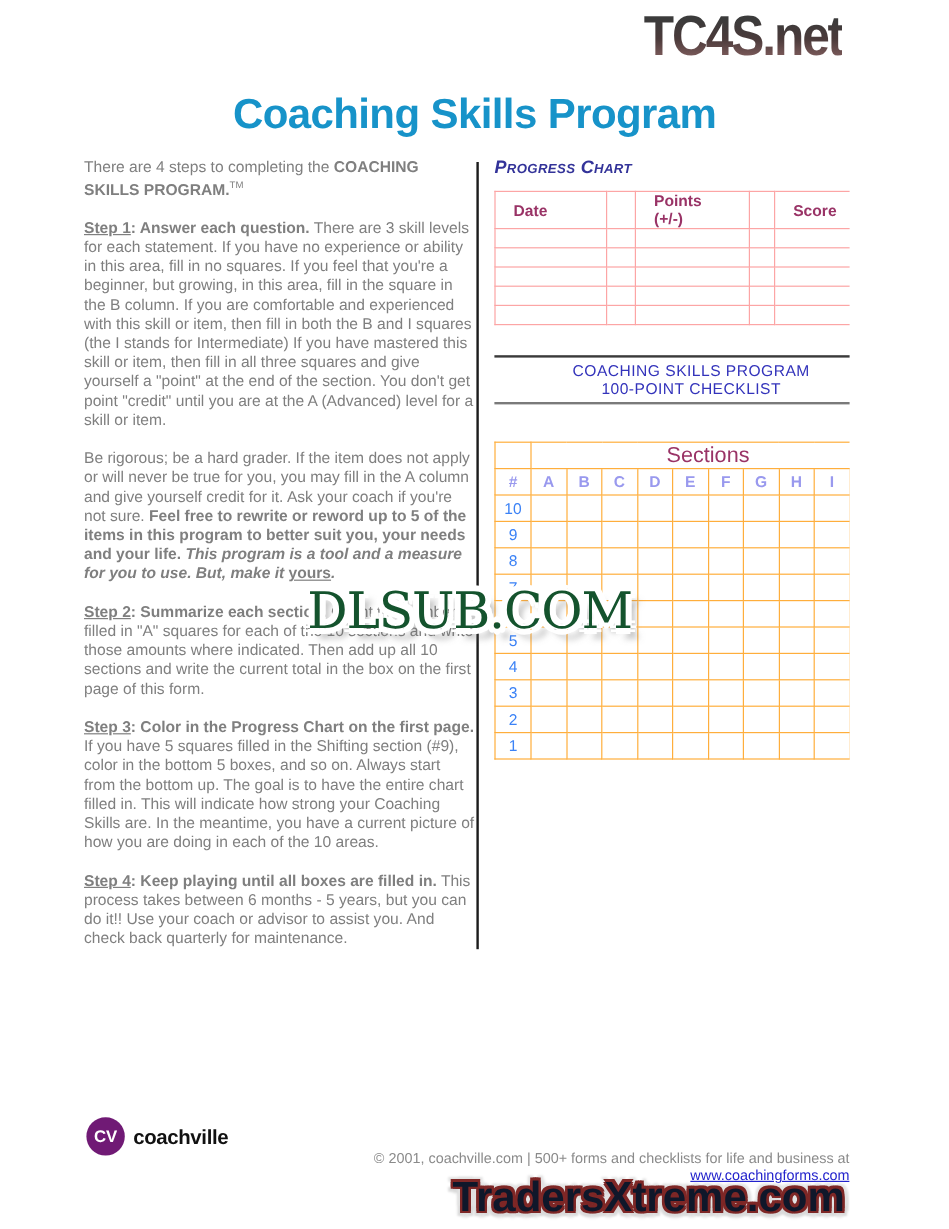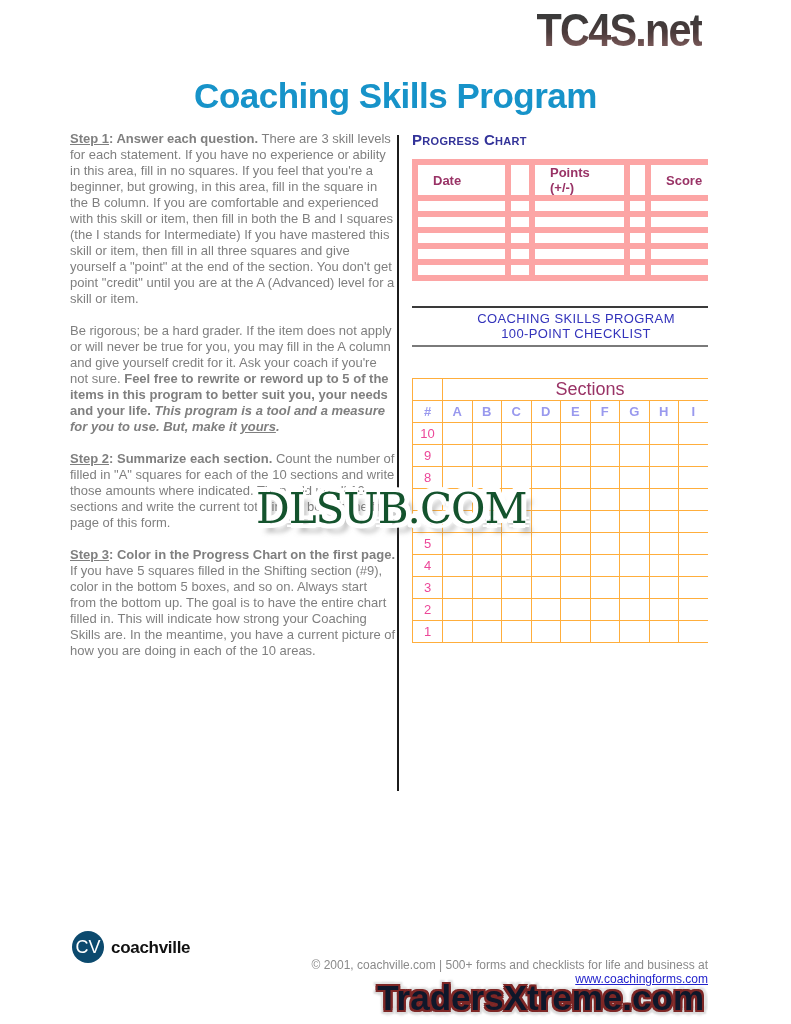--- a/index.html
+++ b/index.html
@@ -49,65 +49,65 @@
     position:absolute; left:397px; top:135px; width:2px; height:656px;
     background:#1c1c1c;
   }
   .leftcol {
     position:absolute; left:70px; top:131px; width:326px;
     font-size:13px; line-height:16px; color:#7f7f7f;
   }
   .leftcol p { margin:0 0 16px 0; }
   .b  { font-weight:bold; }
   .bi { font-weight:bold; font-style:italic; }
-  .biu{ font-weight:bold; font-style:italic; text-decoration:underline; }
+  .biu{ font-weight:bold; text-decoration:underline; }
   .steplabel { font-weight:bold; text-decoration:underline;margin-top:24px; }
   sup.tm { font-size:8px; vertical-align:super; }
 
   .rightcol { position:absolute; left:412px; top:131px; width:328px; }
 
   .pc-title {
     font-variant:small-caps; font-weight:bold; color:#333399;
-    font-size:15px; letter-spacing:0.3px; margin-bottom:11px;
+    font-size:15px; letter-spacing:0.3px; margin-bottom:11px;font-style:italic;
   }
   table.pc {
     border-collapse:collapse; width:326px; table-layout:fixed;
   }
   table.pc td {
-    border:6px solid #fca5a5; height:16px; padding:0 15px;
+    border:1px solid #fca5a5; height:16px; padding:0 15px;
     font-size:13px; font-weight:bold; color:#993366; vertical-align:middle;
   }
 
   .checklist-head {
     margin-top:25px; border-top:2px solid #3a3a3a; border-bottom:2px solid #7a7a7a;
     padding:3px 0 4px 0; text-align:center; color:#3333bb; font-size:13px;
     letter-spacing:0.4px; line-height:15px;
   }
 
   table.sections {
     border-collapse:collapse; width:326px; table-layout:fixed; margin-top:31px;
   }
   table.sections td {
     border:1px solid #ffae3c; height:22px; text-align:center; vertical-align:middle;
     font-size:13px;
   }
   table.sections td.sec-head { color:#993366; font-size:18px; }
   table.sections td.letter   { color:#9999ee; font-weight:bold; }
-  table.sections td.num      { color:#ec4899; }
+  table.sections td.num      { color:#3b82f6; }
 
   .credit {
     margin-top:14px; font-variant:small-caps; color:#3333bb;
     font-size:13.5px; line-height:17px; letter-spacing:0.2px;
   }
 
   
   .footer-logo {
     position:absolute; left:72px; top:931px; width:32px; height:32px;
-    border-radius:50%; background:#0c4a6e; color:#fff;
-    font-weight:normal; font-size:18px; text-align:center; line-height:32px;
+    border-radius:50%; background:#701a75; color:#fff;
+    font-weight:bold; font-size:14px; text-align:center; line-height:32px;
   }
   .footer-brand {
     position:absolute; left:111px; top:938px;
     font-size:17px; font-weight:bold; color:#111; letter-spacing:-0.3px;text-align:center;
   }
   .footer-copy {
     position:absolute; left:251px; top:958px;
     font-size:12px; color:#8a8a8a;text-align:right;
   }
   .footer-copy .link {
@@ -119,29 +119,31 @@
 
 <div class="page">
 
   <div class="tc4s">TC4S.net</div>
 
   <div class="title">Coaching Skills Program</div>
 
   <div class="divider"></div>
 
   <div class="leftcol">
+    <p><span>There are 4 steps to completing the </span><span class="b">COACHING SKILLS PROGRAM.</span><sup class="tm">TM</sup></p>
 
     <p><span class="steplabel">Step 1</span><span class="b">:  </span><span class="b">Answer each question.</span><span>  There are 3 skill levels for each statement.  If you have no experience or ability in this area, fill in no squares.  If you feel that you're a beginner, but growing, in this area, fill in the square in the B column.  If you are comfortable and experienced with this skill or item, then fill in both the B and I squares (the I stands for Intermediate) If you have mastered this skill or item, then fill in all three squares and give yourself a "point" at the end of the section.  You don't get point "credit" until you are at the A (Advanced) level for a skill or item.</span></p>
 
     <p><span>Be rigorous; be a hard grader.  If the item does not apply or will never be true for you, you may fill in the A column and give yourself credit for it.  Ask your coach if you're not sure.  </span><span class="b">Feel free to rewrite or reword up to 5 of the items in this program to better suit you, your needs and your life.  </span><span class="bi">This program is a tool and a measure for you to use.  But, make it </span><span class="biu">yours</span><span class="bi">.</span></p>
 
     <p><span class="steplabel">Step 2</span><span class="b">:  </span><span class="b">Summarize each section.</span><span>  Count the number of filled in "A" squares for each of the 10 sections and write those amounts where indicated.  Then add up all 10 sections and write the current total in the box on the first page of this form.</span></p>
 
     <p><span class="steplabel">Step 3</span><span class="b">:  </span><span class="b">Color in the Progress Chart on the first page.</span><span>  If you have 5 squares filled in the Shifting section (#9), color in the bottom 5 boxes, and so on.  Always start from the bottom up.  The goal is to have the entire chart filled in.  This will indicate how strong your Coaching Skills are.   In the meantime, you have a current picture of how you are doing in each of the 10 areas.</span></p>
 
+    <p><span class="steplabel">Step 4</span><span class="b">:  </span><span class="b">Keep playing until all boxes are filled in.</span><span> This process takes between 6 months - 5 years, but you can do it!!  Use your coach or advisor to assist you.  And check back quarterly for maintenance.</span></p>
   </div>
 
   <div class="rightcol">
 
     <div class="pc-title">Progress Chart</div>
 
     <table class="pc">
       <colgroup>
           <col style="width:93px">
           <col style="width:24px">

